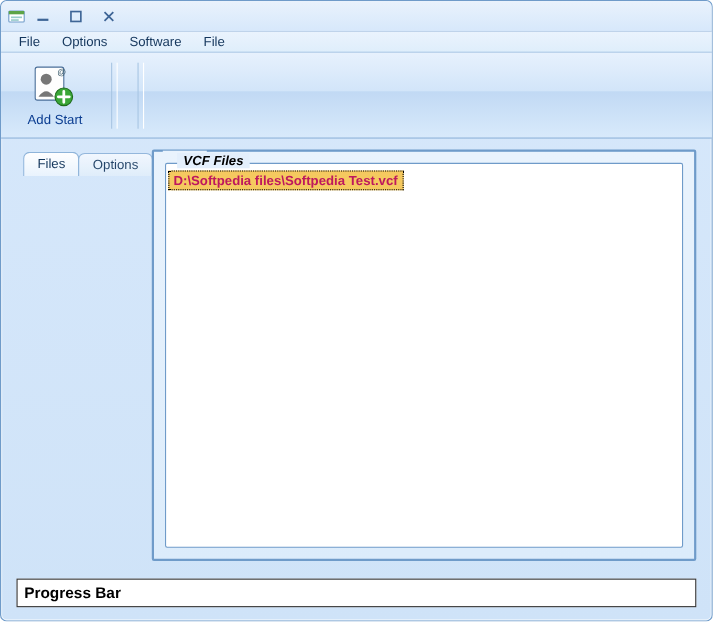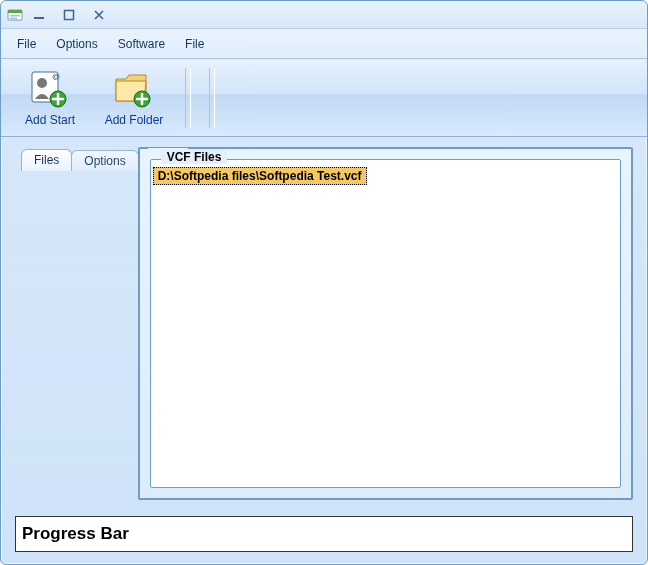--- a/index.html
+++ b/index.html
@@ -29,21 +29,21 @@
   .titlebar .win-btns { display: flex; gap: 10px; margin-right: 4px; }
   .titlebar .win-btn {
     width: 20px; height: 14px;
     display: flex; align-items: center; justify-content: center;
     color: #3e6596; font-size: 11px; cursor: default;
   }
   .titlebar .win-btn svg { display: block; }
 
   
   .menubar {
-    height: 30px;
+    height: 19px;
     background: linear-gradient(to bottom, #eaf3fd, #dfeefb);
     border-bottom: 1px solid #a8c5e3;
     display: flex; align-items: center;
     padding: 0 6px;
     font-size: 12px; color: #14365c;
   }
   .menubar .menu-item { padding: 2px 10px; cursor: default; }
 
   
   .toolbar {
@@ -115,48 +115,48 @@
     border: 1px solid #6f9bc9;
     background: #fff;
     display: flex; flex-direction: column;
     position: relative;
     border-radius: 2px;
   }
   .list-legend {
     position: absolute; top: -10px; left: 10px;
     background: #e3effc;
     padding: 0 6px;
-    font-size: 12px; font-weight: bold; color: #000;
+    font-size: 12px; font-weight: bold; color: #000; font-style: italic;
   }
   .list-body {
     flex: 1; overflow: auto;
     padding-top: 6px;
   }
   .list-row {
     font-size: 12px; padding: 1px 4px;
     white-space: nowrap;
   }
   .list-row.selected {
     background: #f5c95f;
     border: 1px dotted #000;
-    color: #000000;
+    color: #be185d;
     display: inline-block;
     margin: 0 2px;
     font-weight: bold;
   }
 
   
   .footer {
     margin: 6px 14px 12px 14px;
-    height: 36px;
+    height: 26px;
     background: #fff;
     border: 1px solid #333;
     display: flex; align-items: center;
     padding: 0 6px;
-    font-size: 17px; font-weight: bold;
+    font-size: 14px; font-weight: bold;
   }
 
 </style>
 </head>
 <body>
 
 <div class="window">
 
   <div class="titlebar">
     <span class="app-icon">
@@ -201,31 +201,20 @@
           <circle cx="14" cy="14" r="5" fill="#777"></circle>
           <path d="M7 30 Q14 20 21 30 Z" fill="#777"></path>
           <text x="24" y="10" font-size="8" fill="#356" font-family="monospace">@</text>
           <circle cx="30" cy="30" r="8" fill="#3aa637" stroke="#1e6b1b"></circle>
           <path d="M30 25 v10 M25 30 h10" stroke="#fff" stroke-width="2.5" stroke-linecap="round"></path>
         </svg>
       </span>
       <span>Add Start</span>
     </div>
 
-    <div class="tool-btn">
-      <span class="icon-slot">
-        <svg width="44" height="40" viewBox="0 0 44 40">
-          <path d="M4 10 L14 10 L17 6 L34 6 L34 32 L4 32 Z" fill="#f7d273" stroke="#b78a1f"></path>
-          <path d="M4 12 L34 12 L32 32 L4 32 Z" fill="#ffe9a8" stroke="#b78a1f"></path>
-          <circle cx="30" cy="30" r="8" fill="#3aa637" stroke="#1e6b1b"></circle>
-          <path d="M30 25 v10 M25 30 h10" stroke="#fff" stroke-width="2.5" stroke-linecap="round"></path>
-        </svg>
-      </span>
-      <span>Add Folder</span>
-    </div>
 
     <div class="tool-sep"></div>
 
 
     <div class="tool-sep"></div>
 
   </div>
 
   <div class="client">
     <div class="tabstrip">

